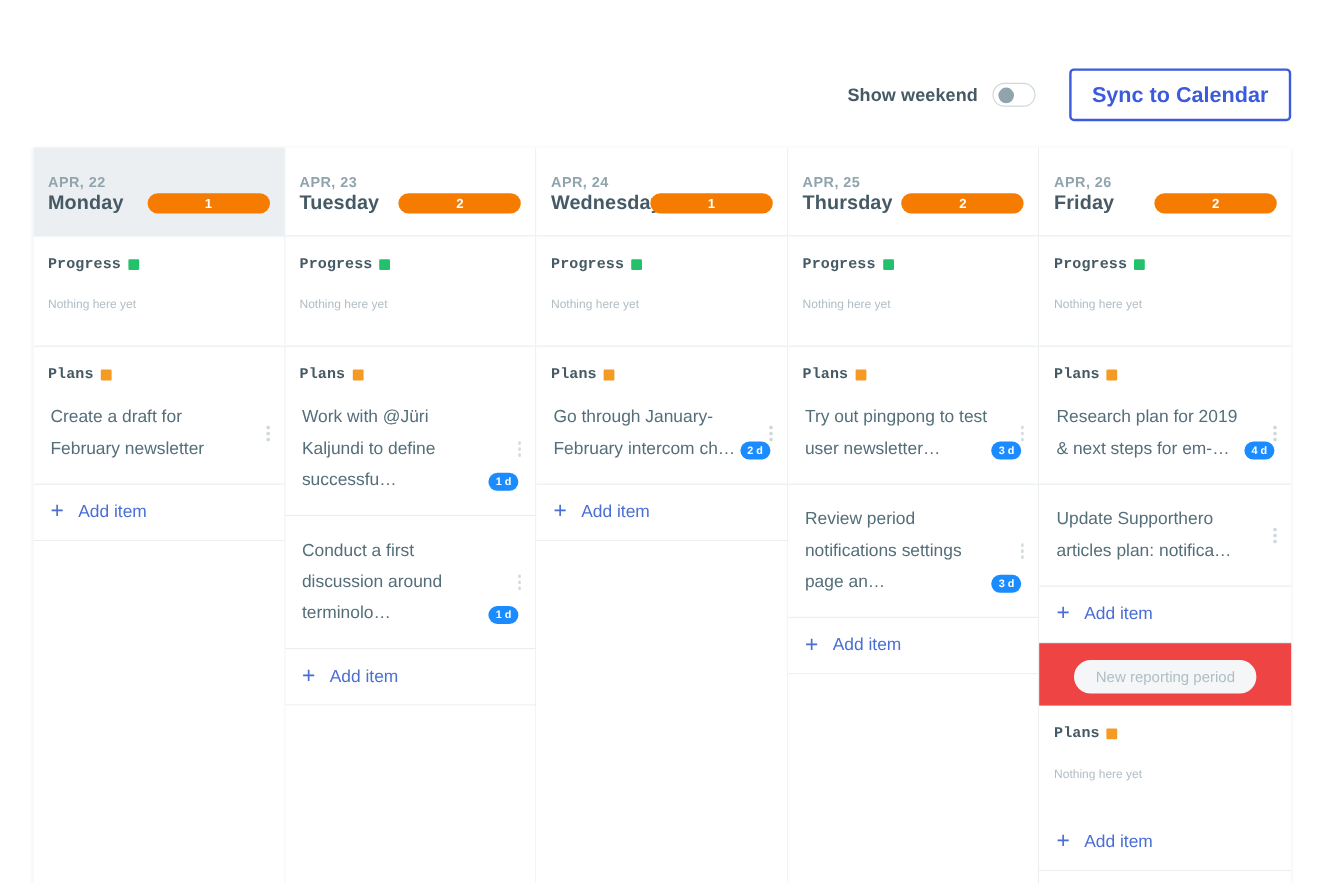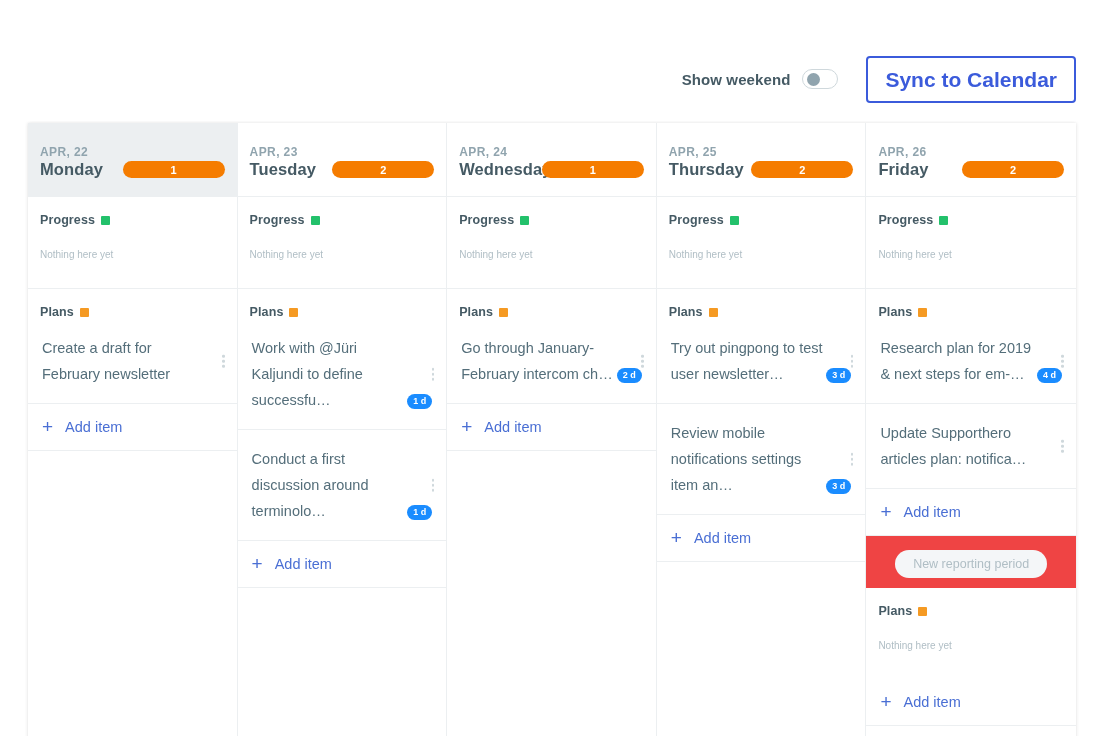--- a/index.html
+++ b/index.html
@@ -26,21 +26,21 @@
     background: #ffffff; border: 1px solid #cfd8dc;
     position: relative; cursor: pointer; flex: 0 0 auto;
   }
   .toggle .knob {
     position: absolute; top: 3px; left: 4px;
     width: 13px; height: 13px; border-radius: 50%;
     background: #90a4ae;
   }
   .sync-btn {
     border: 2px solid #3b5bdb; border-radius: 4px; background: #fff;
-    color: #3b5bdb; font-size: 21px; font-weight: bold;
+    color: #3b5bdb; font-size: 18px; font-weight: bold;
     padding: 11px 17px; cursor: pointer; line-height: 1;
     font-family: "Liberation Sans", sans-serif;
   }
 
   
   .board {
     position: absolute; top: 88px; left: 28px;
     width: 1048px; height: 648px;
     display: flex;
     background: #fff;
@@ -74,21 +74,21 @@
     background: #f57c00; border-radius: 9px;
     color: #fff; font-size: 11px; font-weight: bold;
     display: flex; align-items: center; justify-content: center;
   }
 
   
   .section { border-bottom: 1px solid #eceff1; }
   .section-title {
     display: flex; align-items: center; gap: 6px;
     padding: 16px 12px 0 12px;
-    font-size: 12.5px; font-weight: bold; color: #455a64; letter-spacing: .1px;
+    font-size: 12.5px; font-weight: bold; color: #455a64; letter-spacing: .1px; font-family: Liberation Mono, monospace;
   }
   .sq { width: 9px; height: 9px; display: inline-block; border-radius: 1px; }
   .sq.green { background: #23c16b; }
   .sq.orange { background: #f59a23; }
 
   .empty-text {
     padding: 22px 12px 28px 12px;
     font-size: 10px; color: #b0bec5;
   }
 
@@ -282,21 +282,21 @@
           <div class="card">
             <div class="card-text">Try out pingpong to test user newsletter…</div>
             <span class="day-badge">3 d</span>
             <div class="dots">
               <i></i>
               <i></i>
               <i></i>
             </div>
           </div>
           <div class="card">
-            <div class="card-text">Review mobile notifications settings item an…</div>
+            <div class="card-text">Review period notifications settings page an…</div>
             <span class="day-badge">3 d</span>
             <div class="dots">
               <i></i>
               <i></i>
               <i></i>
             </div>
           </div>
           <div class="add-item">
             <span class="plus">+</span>
             <span>Add item</span>

